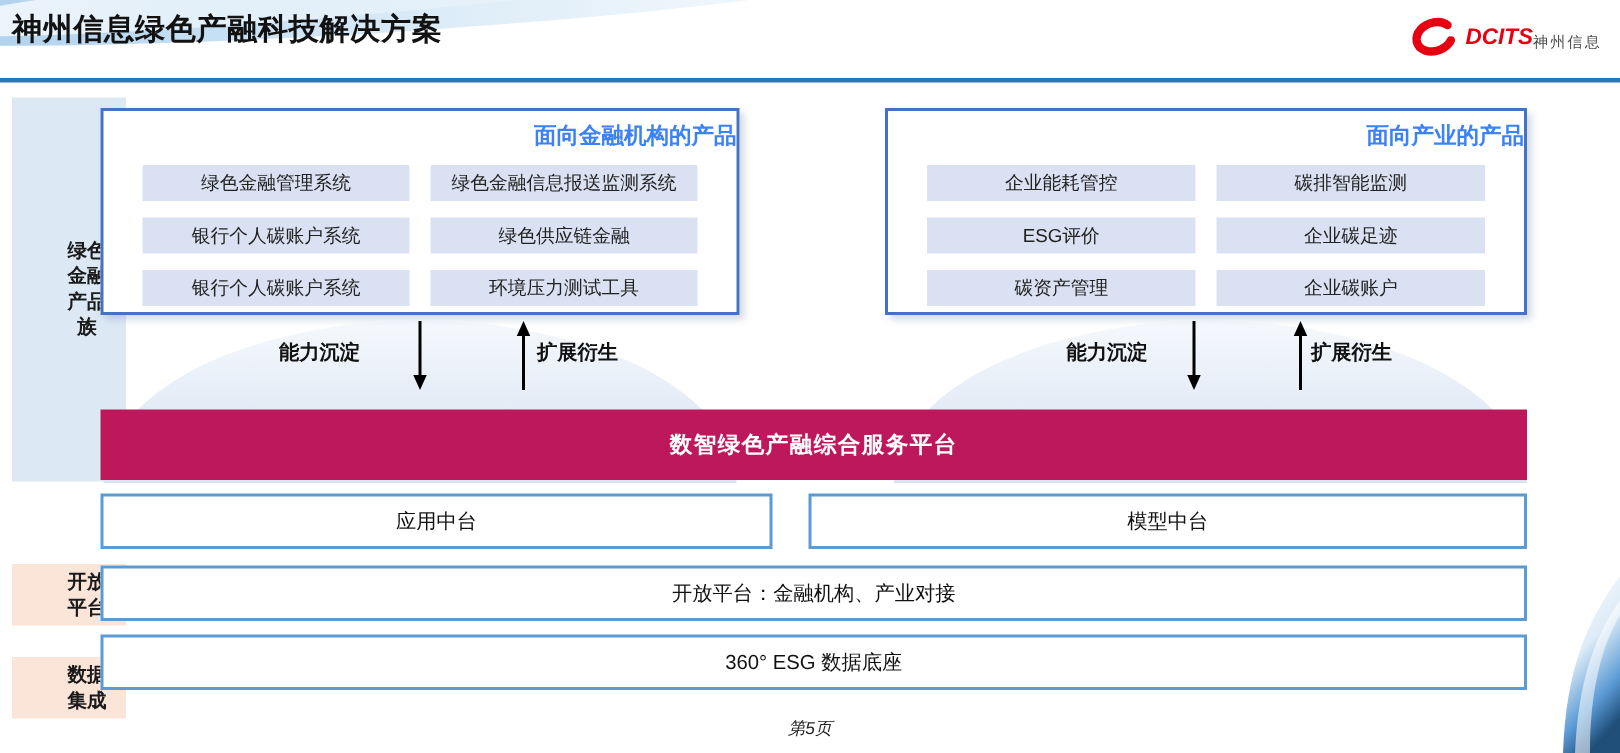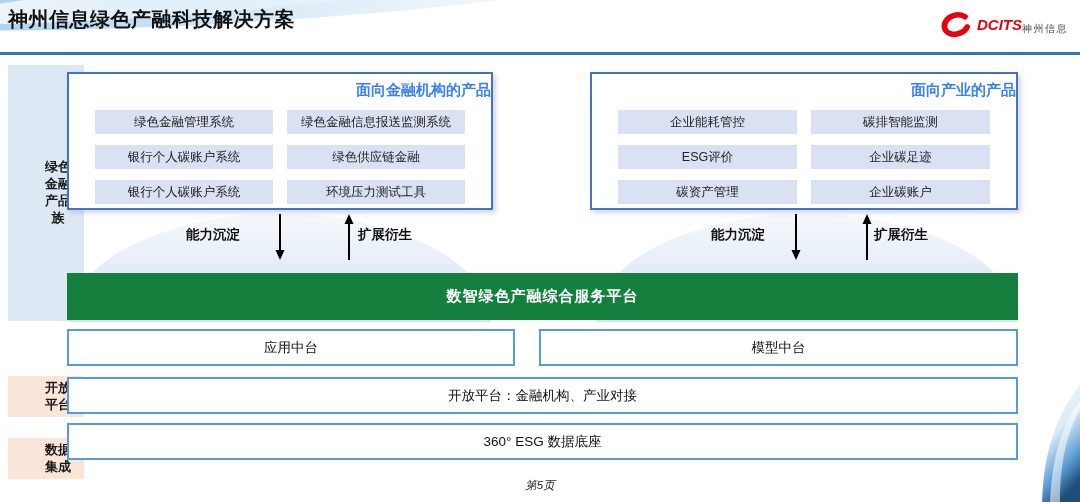--- a/index.html
+++ b/index.html
@@ -43,21 +43,21 @@
 
   
   .dome{position:absolute;top:214px;width:422px;height:108px;z-index:1;
         border-radius:50% 50% 0 0 / 100% 100% 0 0;
         background:linear-gradient(to bottom,rgba(224,234,247,.30) 0%,#d9e4f3 85%);}
   #dome-left{left:69px;} #dome-right{left:596px;}
   .flow-label{position:absolute;top:226px;z-index:3;font-size:13.5px;font-weight:bold;color:#111;}
   .arrow{position:absolute;top:212px;z-index:3;}
 
   
-  .platform{position:absolute;left:67px;top:273px;width:951px;height:47px;background:#15803d;
+  .platform{position:absolute;left:67px;top:273px;width:951px;height:47px;background:#be185d;
             z-index:2;display:flex;align-items:center;justify-content:center;
             color:#fff;font-weight:bold;font-size:15px;letter-spacing:1px;}
 
   
   .wbox{position:absolute;background:#fff;border:2px solid #5b9bd5;box-sizing:border-box;
         display:flex;align-items:center;justify-content:center;font-size:13.5px;color:#111;z-index:2;}
   #mid-app{left:67px;top:329px;width:448px;height:37px;}
   #mid-model{left:539px;top:329px;width:479px;height:37px;}
   #row-open{left:67px;top:377px;width:951px;height:37px;}
   #row-data{left:67px;top:423px;width:951px;height:37px;}

